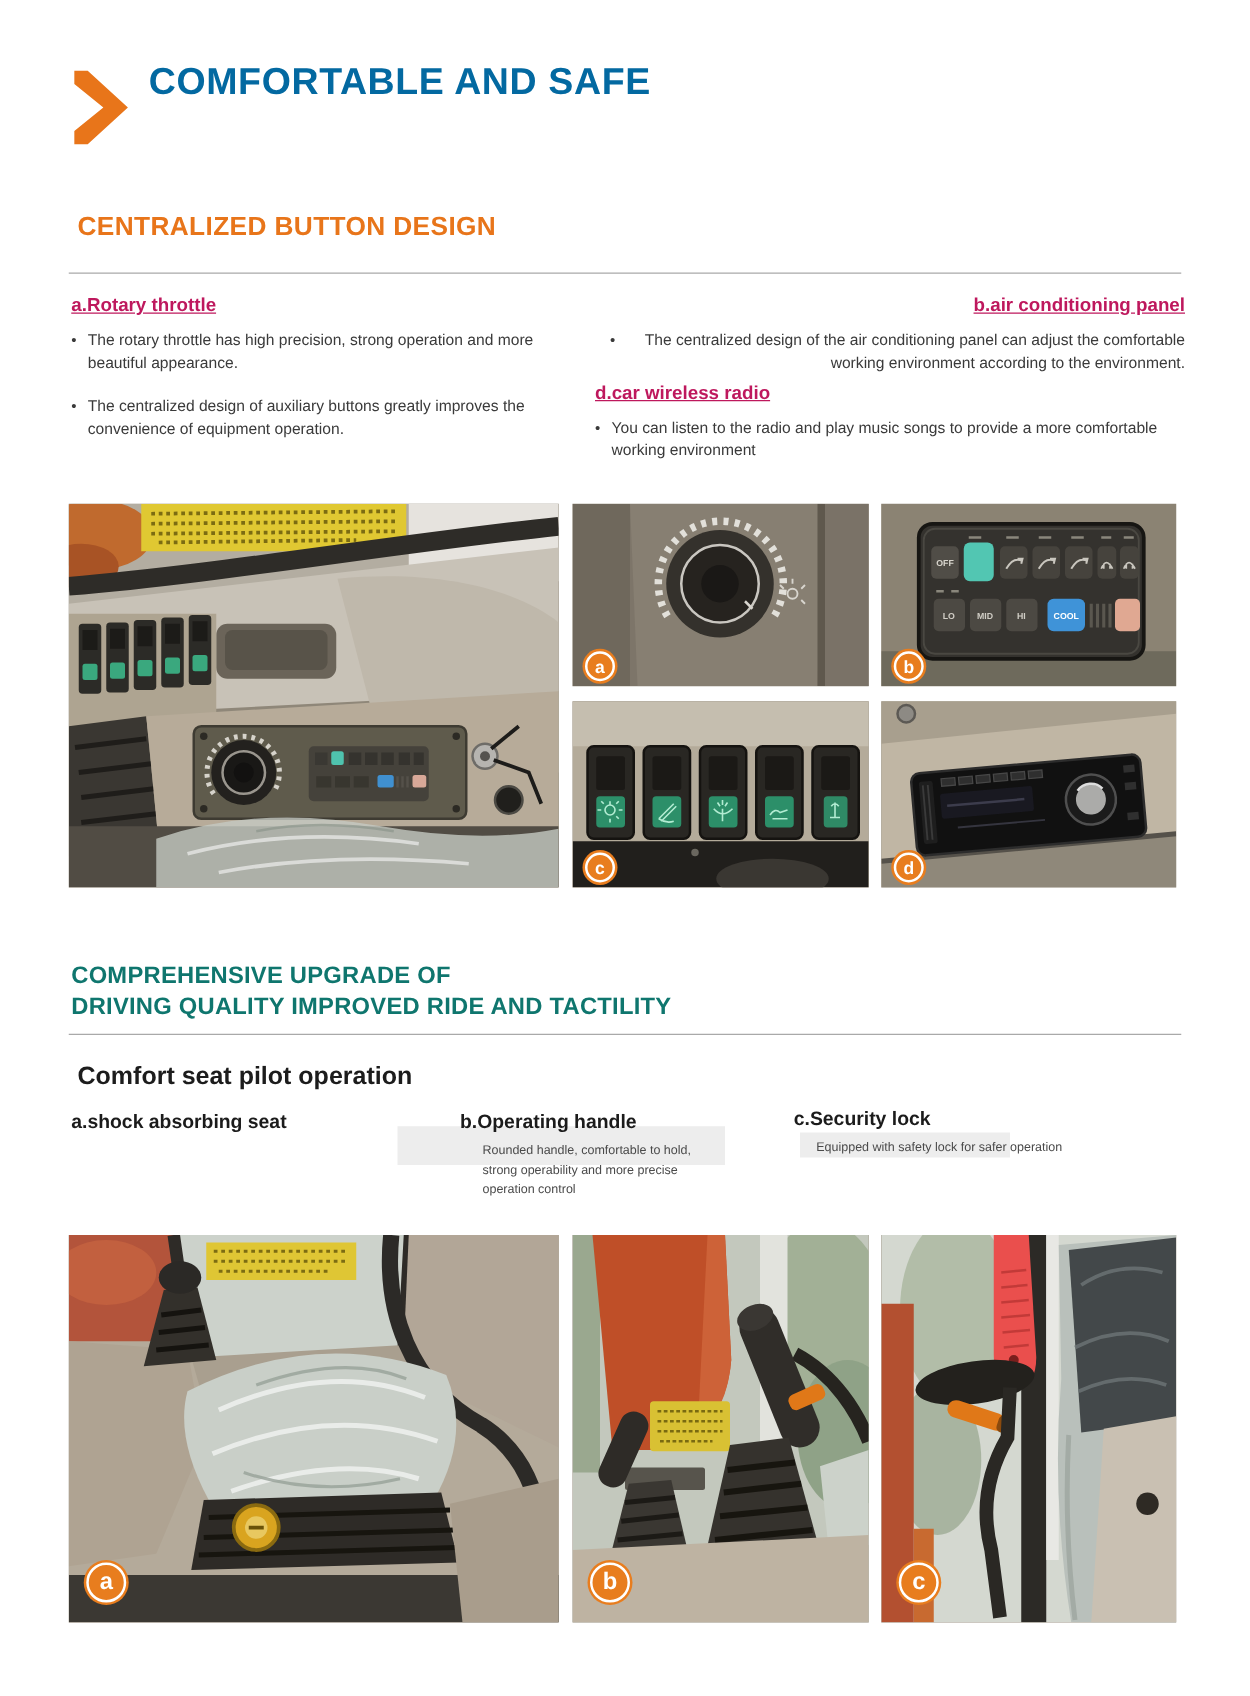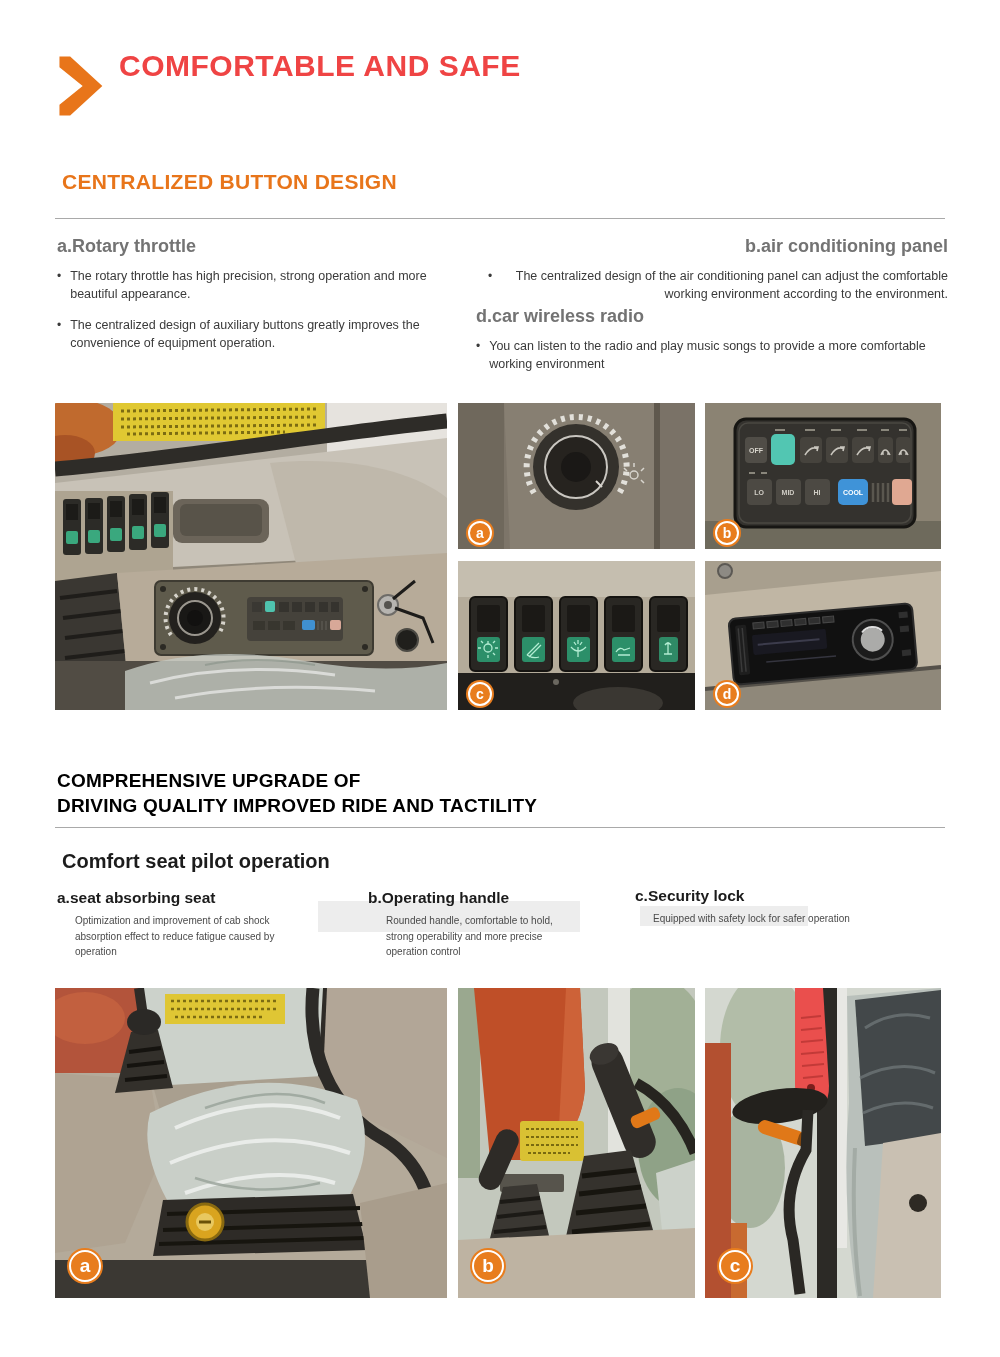--- a/index.html
+++ b/index.html
@@ -3,33 +3,33 @@
 <meta charset="utf-8">
 <style>
   * { margin:0; padding:0; box-sizing:border-box; }
   html,body { background:#ffffff; }
   body { font-family:"Liberation Sans", sans-serif; }
   .page { position:relative; width:1000px; height:1357px; background:#fff; overflow:hidden; margin:0 auto; }
 
   
   .hdr { position:absolute; left:55px; top:50px; display:flex; gap:14px; }
   .chev { width:50px; height:72px; flex:0 0 auto; }
-  .title { color:#ef4444; font-weight:bold; font-size:30px; line-height:32px; letter-spacing:.5px; }
+  .title { color:#0369a1; font-weight:bold; font-size:30px; line-height:32px; letter-spacing:.5px; }
 
   
   .sec1-head { position:absolute; left:62px; top:170px; color:#e8751a; font-weight:bold; font-size:21px; letter-spacing:.3px; }
   .rule { position:absolute; left:55px; width:890px; height:0; border-top:1px solid #a9a9a9; }
   .rule1 { top:218px; }
   .rule2 { top:827px; }
-  .sec2-head { position:absolute; left:57px; top:768px; color:#000000; font-weight:bold; font-size:19px; line-height:25px; letter-spacing:.2px; }
+  .sec2-head { position:absolute; left:57px; top:768px; color:#0f766e; font-weight:bold; font-size:19px; line-height:25px; letter-spacing:.2px; }
   .sub-head { position:absolute; left:62px; top:850px; color:#1c1c1c; font-weight:bold; font-size:20px; }
 
   
   .feature { position:absolute; }
-  .f-title { font-size:18px; font-weight:bold; color:#737373; }
+  .f-title { font-size:15px; font-weight:bold; color:#be185d;text-decoration:underline; }
   .f-bullet { display:flex; gap:9px; margin-top:10px; font-size:12.5px; color:#3a3a3a; line-height:1.45; }
   .f-bullet::before { content:"•"; color:#3a3a3a; font-size:12px; line-height:1.5; }
   .fa { left:57px;  top:236px; width:385px; }
   .fb { left:488px; top:236px; width:460px;text-align:right; }
   .fc { left:57px;  top:306px; width:380px; }
   .fd { left:476px; top:306px; width:478px; }
 
   
   .s2f { position:absolute; }
   .s2-title { font-size:15.5px; font-weight:bold; color:#1b1b1b; }
@@ -371,22 +371,21 @@
     <div>COMPREHENSIVE UPGRADE OF</div>
     <div>DRIVING QUALITY IMPROVED RIDE AND TACTILITY</div>
   </div>
   <div class="rule rule2"></div>
   <div class="sub-head">Comfort seat pilot operation</div>
 
   <div class="shade" style="left:318px; top:901px; width:262px; height:31px;"></div>
   <div class="shade" style="left:640px; top:906px; width:168px; height:20px;"></div>
 
   <div class="s2f s2a">
-    <div class="s2-title">a.seat absorbing seat</div>
-    <div class="s2-desc">Optimization and improvement of cab shock absorption effect to reduce fatigue caused by operation</div>
+    <div class="s2-title">a.shock absorbing seat</div>
   </div>
   <div class="s2f s2b">
     <div class="s2-title">b.Operating handle</div>
     <div class="s2-desc">Rounded handle, comfortable to hold, strong operability and more precise operation control</div>
   </div>
   <div class="s2f s2c">
     <div class="s2-title">c.Security lock</div>
     <div class="s2-desc">Equipped with safety lock for safer operation</div>
   </div>
 

